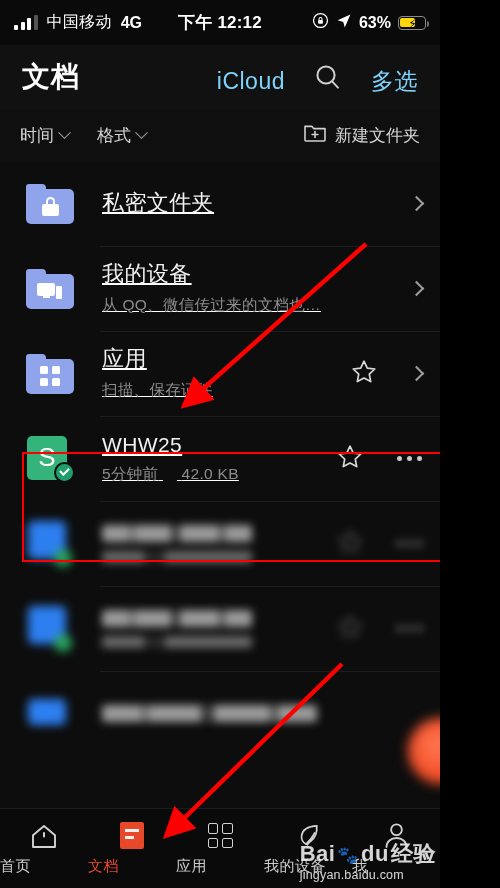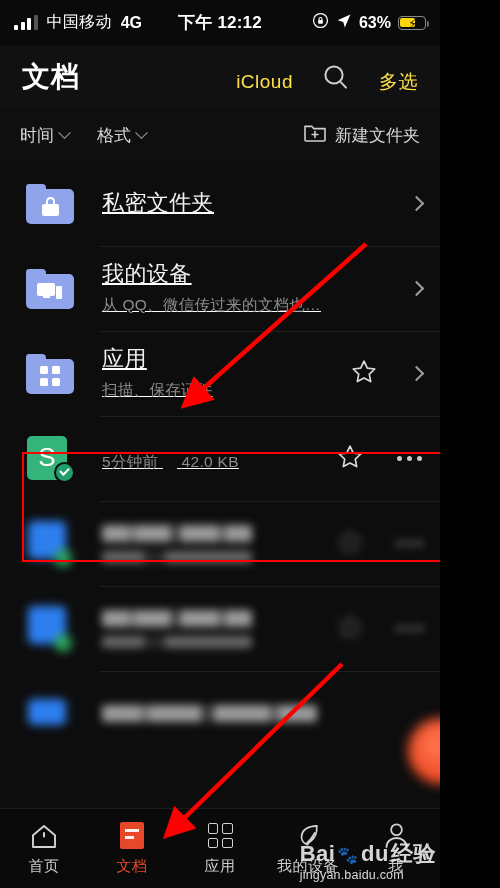--- a/index.html
+++ b/index.html
@@ -67,21 +67,21 @@
     display: flex; align-items: center;
     padding: 0 22px;
     background: #111111;
   }
   #header .title {
     font-size: 28px; font-weight: 700; color: #fff; letter-spacing: 1px;
   }
   .hdr-actions {
     margin-left: auto; display: flex; align-items: center; gap: 28px;
   }
-  .hdr-txt { font-size: 19px; color: #fde047; letter-spacing: .5px; margin-top: 9px; }
+  .hdr-txt { font-size: 23px; color: #7dd3fc; letter-spacing: .5px; margin-top: 9px; }
   .hdr-icon { display: flex; align-items: center; }
 
   
   #filterbar {
     height: 52px;
     display: flex; align-items: center;
     padding: 0 20px;
     background: #0f0f0f;
   }
   .filter-chip {
@@ -258,21 +258,21 @@
   #bottomnav {
     position: absolute; left: 0; right: 0; bottom: 0;
     height: 80px;
     background: #0a0a0a;
     border-top: 1px solid #1c1c1c;
     display: flex; align-items: center;
     z-index: 5;
   }
   .nav-item {
     flex: 1 1 0; display: flex; flex-direction: column;
-    align-items: center; justify-content: center; gap: 7px;
+    justify-content: center; gap: 7px;
     height: 100%;
   }
   .nav-label { font-size: 15px; color: #cdcdcd; letter-spacing: .5px; }
   .nav-item.active .nav-label { color: #e8482a; }
   .nav-ic { height: 28px; display: flex; align-items: center; justify-content: center; }
   .ic-doc {
     width: 24px; height: 27px; background: #e8482a; border-radius: 2px;
     position: relative;
   }
   .ic-doc::before {
@@ -465,20 +465,21 @@
     <div class="row">
       <div class="rowline"></div>
       <div class="icon-wrap">
         <div class="sheet-icon">
           <div class="sq"></div>
           <div class="s-letter">S</div>
           <div class="badge"></div>
         </div>
       </div>
       <div class="rowtexts">
+        <div class="rowtitle">WHW25</div>
         <div class="rowsub">
           <span>5分钟前</span>
           <span class="meta-gap"></span>
           <span>42.0 KB</span>
         </div>
       </div>
       <div class="row-actions">
         <span>
           <svg width="26" height="26" viewBox="0 0 26 26">
             <path d="M13 2.2l3.3 6.9 7.5.9-5.5 5.2 1.4 7.4L13 19l-6.7 3.6 1.4-7.4L2.2 10l7.5-.9z" fill="none" stroke="#d9d9d9" stroke-width="1.7" stroke-linejoin="round"></path>

